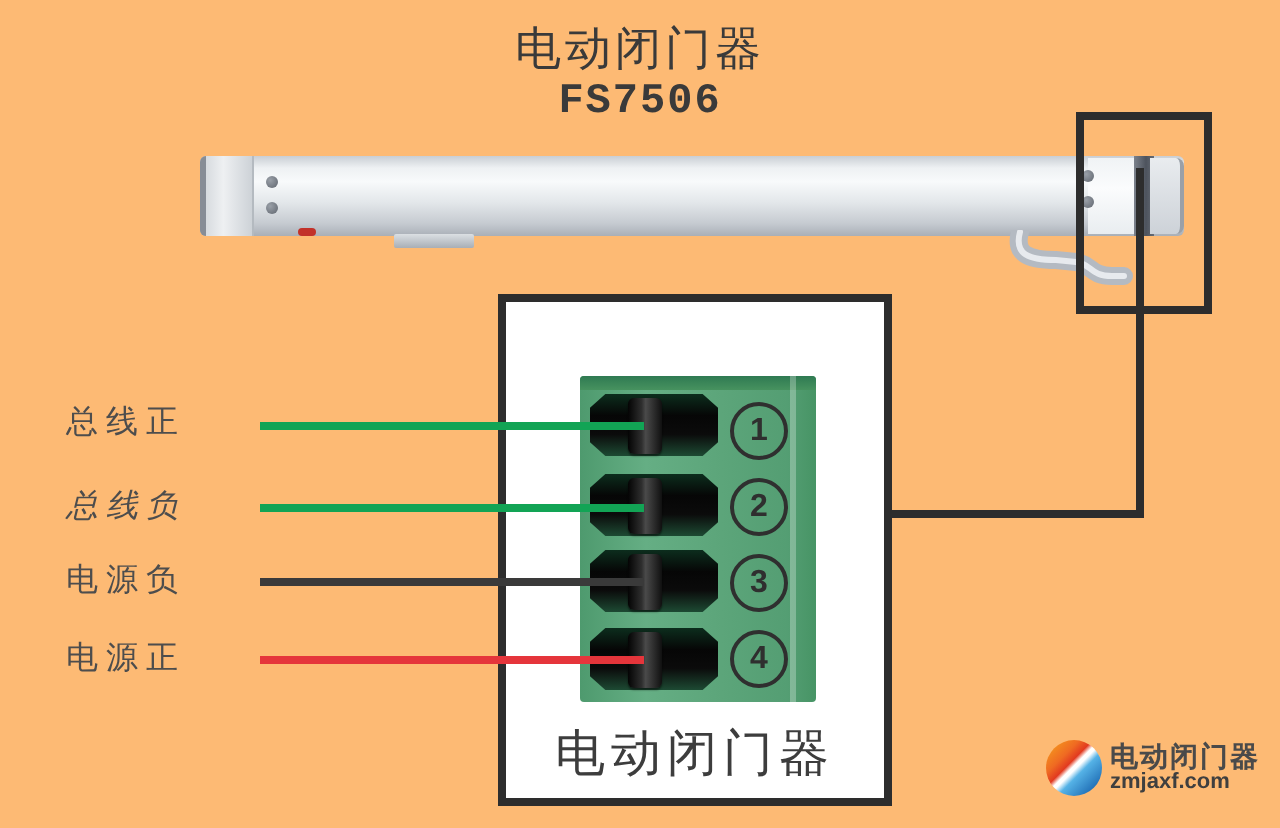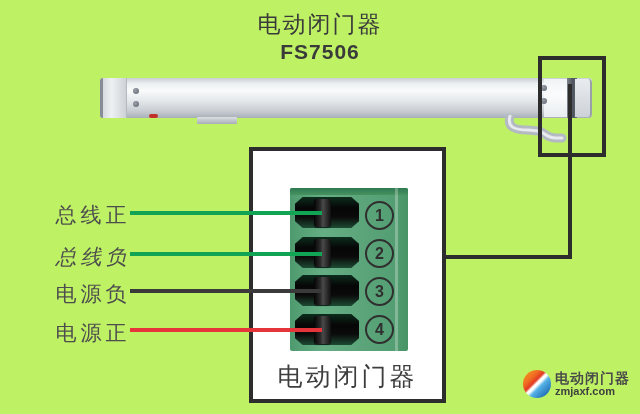--- a/index.html
+++ b/index.html
@@ -1,24 +1,24 @@
 <!DOCTYPE html>
 <html><head>
 <meta charset="utf-8">
 <style>
   html,body{margin:0;padding:0;background:#ffffff;}
   .stage{
-    position:relative;width:640px;height:414px;background:#bef264;overflow:hidden;
+    position:relative;width:640px;height:414px;background:#fdba74;overflow:hidden;
     font-family:"Liberation Sans","DejaVu Sans",sans-serif;
   }
   
   .title1{position:absolute;top:9px;left:0;width:640px;text-align:center;
     font-size:23px;letter-spacing:2px;color:#3a3a3a;}
   .title2{position:absolute;top:40px;left:0;width:640px;text-align:center;
-    font-size:21px;font-weight:600;color:#3a3a3a;letter-spacing:1px;}
+    font-size:21px;font-weight:600;color:#3a3a3a;letter-spacing:1px;font-family:Liberation Mono, monospace;}
   
   .device{position:absolute;left:100px;top:78px;width:492px;height:40px;z-index:1;}
   .bar-body{position:absolute;left:0;top:0;width:100%;height:100%;
     background:linear-gradient(180deg,#c9ced4 0%,#eef1f3 15%,#f8fafb 32%,#e3e7ea 58%,#c6cbd1 84%,#a9afb7 100%);
     border-radius:3px;}
   .bar-leftcap{position:absolute;left:0;top:0;width:26px;height:100%;
     background:linear-gradient(90deg,#878d96 0px,#878d96 3px,#d7dbdf 3px,#eef0f2 45%,#cdd2d7 100%);
     border-radius:3px 0 0 3px;border-right:1px solid #b4bac0;}
   .bar-rightwhite{position:absolute;right:24px;top:1px;width:24px;height:38px;
     background:linear-gradient(180deg,#f0f3f5,#fbfcfd 40%,#e9edf0);}
@@ -56,22 +56,22 @@
     clip-path:polygon(0% 22%,12% 0%,88% 0%,100% 22%,100% 78%,88% 100%,12% 100%,0% 78%);
     background:linear-gradient(180deg,#0c2d1d 0%,#060606 35%,#0b0b0b 65%,#1d4a33 100%);}
   .screw-pin{position:absolute;left:24px;width:17px;height:28px;border-radius:3px;
     background:linear-gradient(90deg,#040404 0%,#2e2e2e 40%,#4a4a4a 52%,#101010 100%);
     box-shadow:0 1px 1px rgba(0,0,0,.5);}
   .num-circle{position:absolute;left:75px;width:25px;height:25px;border-radius:50%;
     border:2px solid #2f2f2f;color:#2f2f2f;font-size:16px;font-weight:bold;
     display:flex;align-items:center;justify-content:center;background:transparent;}
   
   .wire{position:absolute;left:130px;width:192px;height:4px;z-index:20;}
-  .wire-label{position:absolute;left:33px;width:120px;font-size:21px;
-    letter-spacing:4px;color:#4d4d4d;z-index:10;text-align:center;}
+  .wire-label{position:absolute;left:33px;width:120px;font-size:16px;
+    letter-spacing:4px;color:#4d4d4d;z-index:10;}
   
   .brand{position:absolute;left:523px;top:370px;display:flex;align-items:center;z-index:10;}
   .brand-icon{width:28px;height:28px;border-radius:50%;flex:0 0 auto;
     background:linear-gradient(135deg,#f59b1e 6%,#ef6a22 30%,#e23a20 42%,#ffffff 48%,#ffffff 52%,#55b2e6 60%,#1e6cb4 88%);}
   .brand-text{margin-left:4px;line-height:1.05;}
   .brand-name{font-size:14px;font-weight:bold;color:#4a4a4a;letter-spacing:1px;}
   .brand-site{font-size:11px;font-weight:bold;color:#3f3f3f;}
 </style>
 </head>
 <body>

